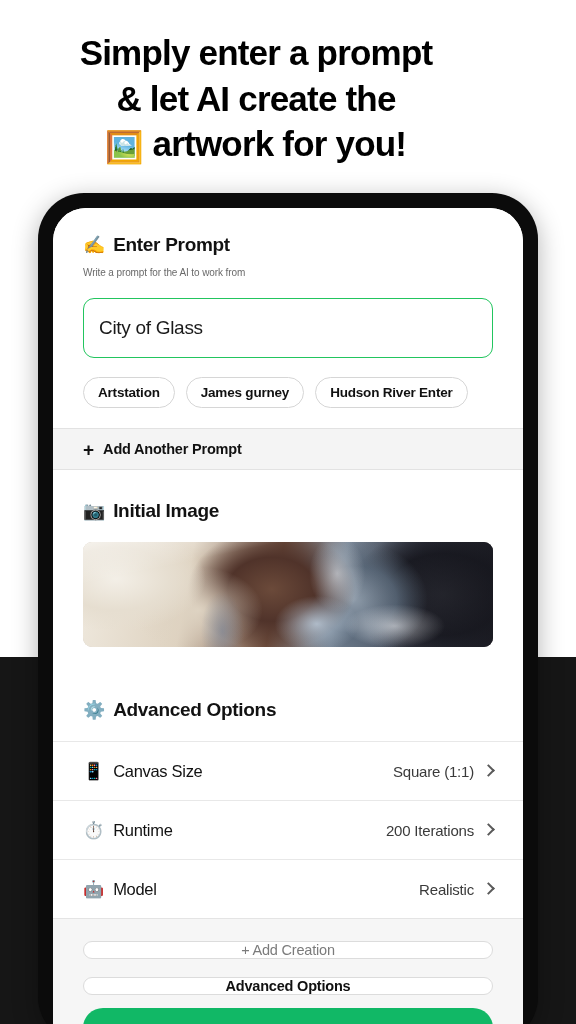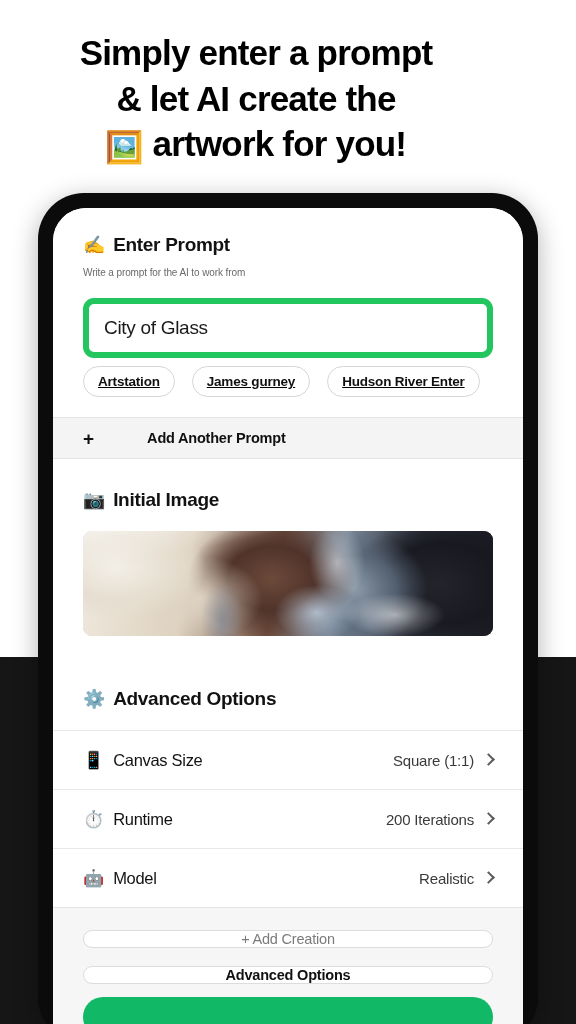--- a/index.html
+++ b/index.html
@@ -96,39 +96,38 @@
     font-size: 10px;
     color: #6a6a6a;
     margin-top: 11px;
     letter-spacing: -0.1px;
   }
 
   
   .prompt-box {
     margin-top: 20px;
     height: 60px;
-    border: 6px solid #22c55e;
+    border: 1px solid #22c55e;
     border-radius: 11px;
     display: flex;
     align-items: center;
     padding: 0 15px;
     background: #fff;
   }
   .prompt-box .val {
     font-size: 19px;
     color: #1a1a1a;
     letter-spacing: -0.3px;
   }
 
   
   .chips {
     display: flex;
-    gap: 17px;
-    margin-top: 8px;
-    text-decoration: underline;
+    gap: 11px;
+    margin-top: 19px;
   }
   .chip {
     border: 1px solid #d6d6d6;
     border-radius: 20px;
     background: #ffffff;
     padding: 7px 14px;
     font-size: 13.5px;
     font-weight: bold;
     color: #111;
     white-space: nowrap;
@@ -151,21 +150,20 @@
     font-weight: bold;
     color: #111;
     margin-right: 9px;
     line-height: 1;
   }
   .add-band .lbl {
     font-size: 14.5px;
     font-weight: bold;
     color: #111;
     letter-spacing: -0.2px;
-    margin-left: 44px;
   }
 
   
   .img-preview {
     margin-top: 20px;
     height: 105px;
     border-radius: 9px;
     overflow: hidden;
     position: relative;
     background: #cfc7bd;

